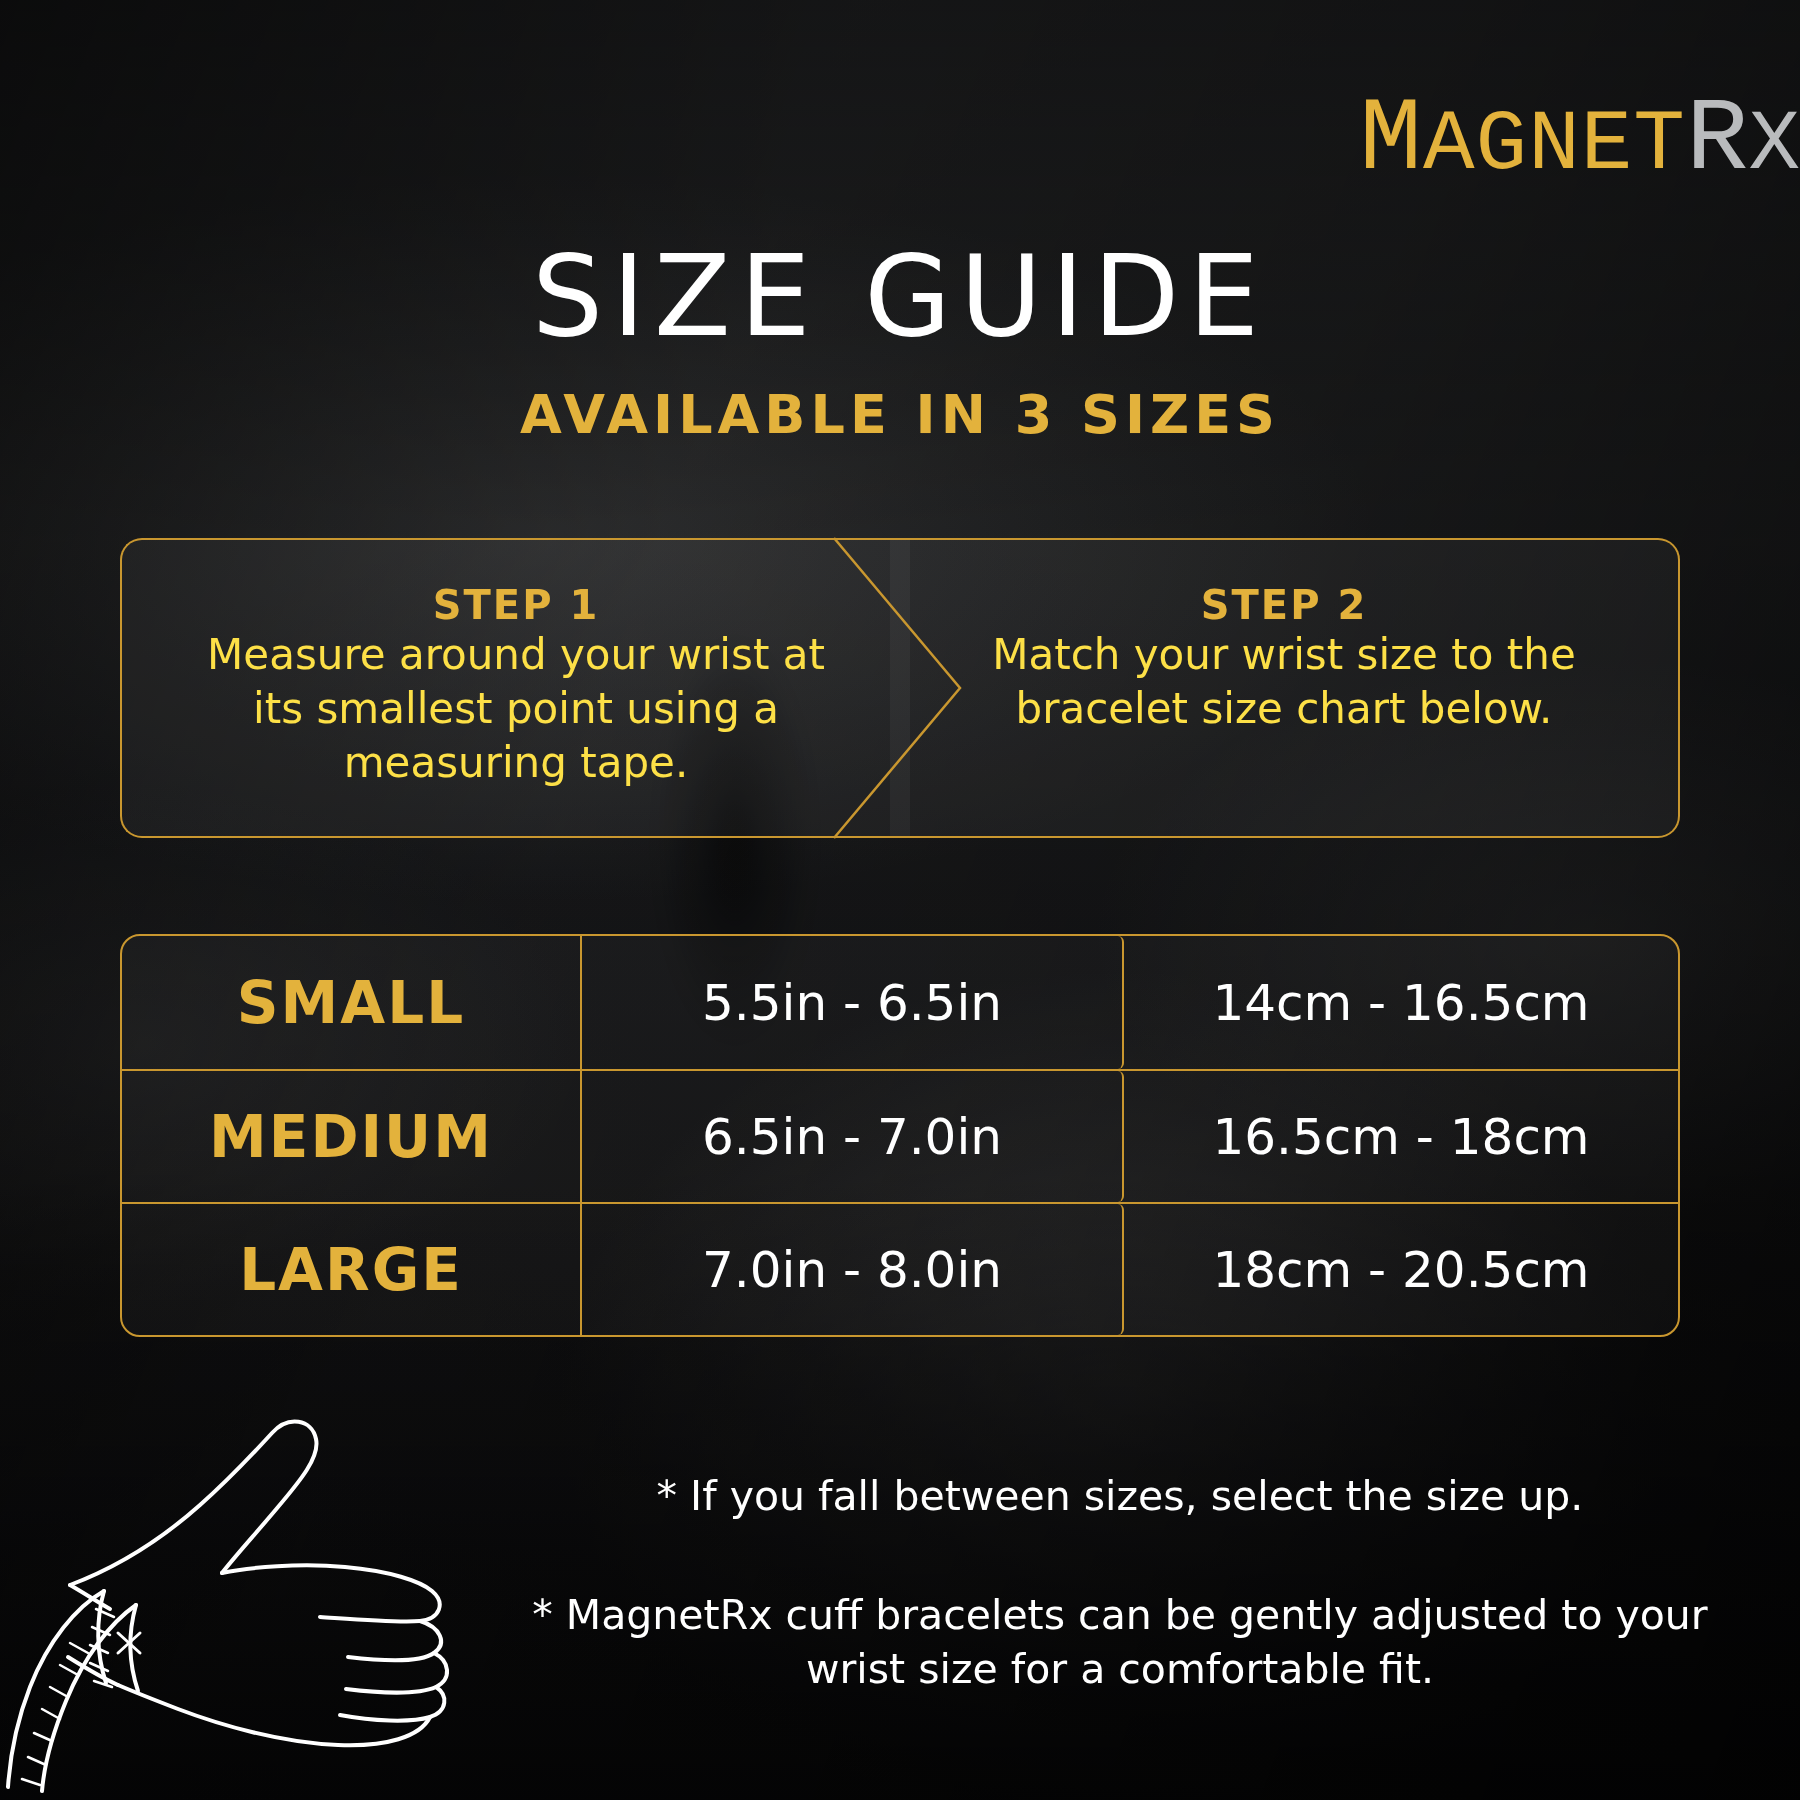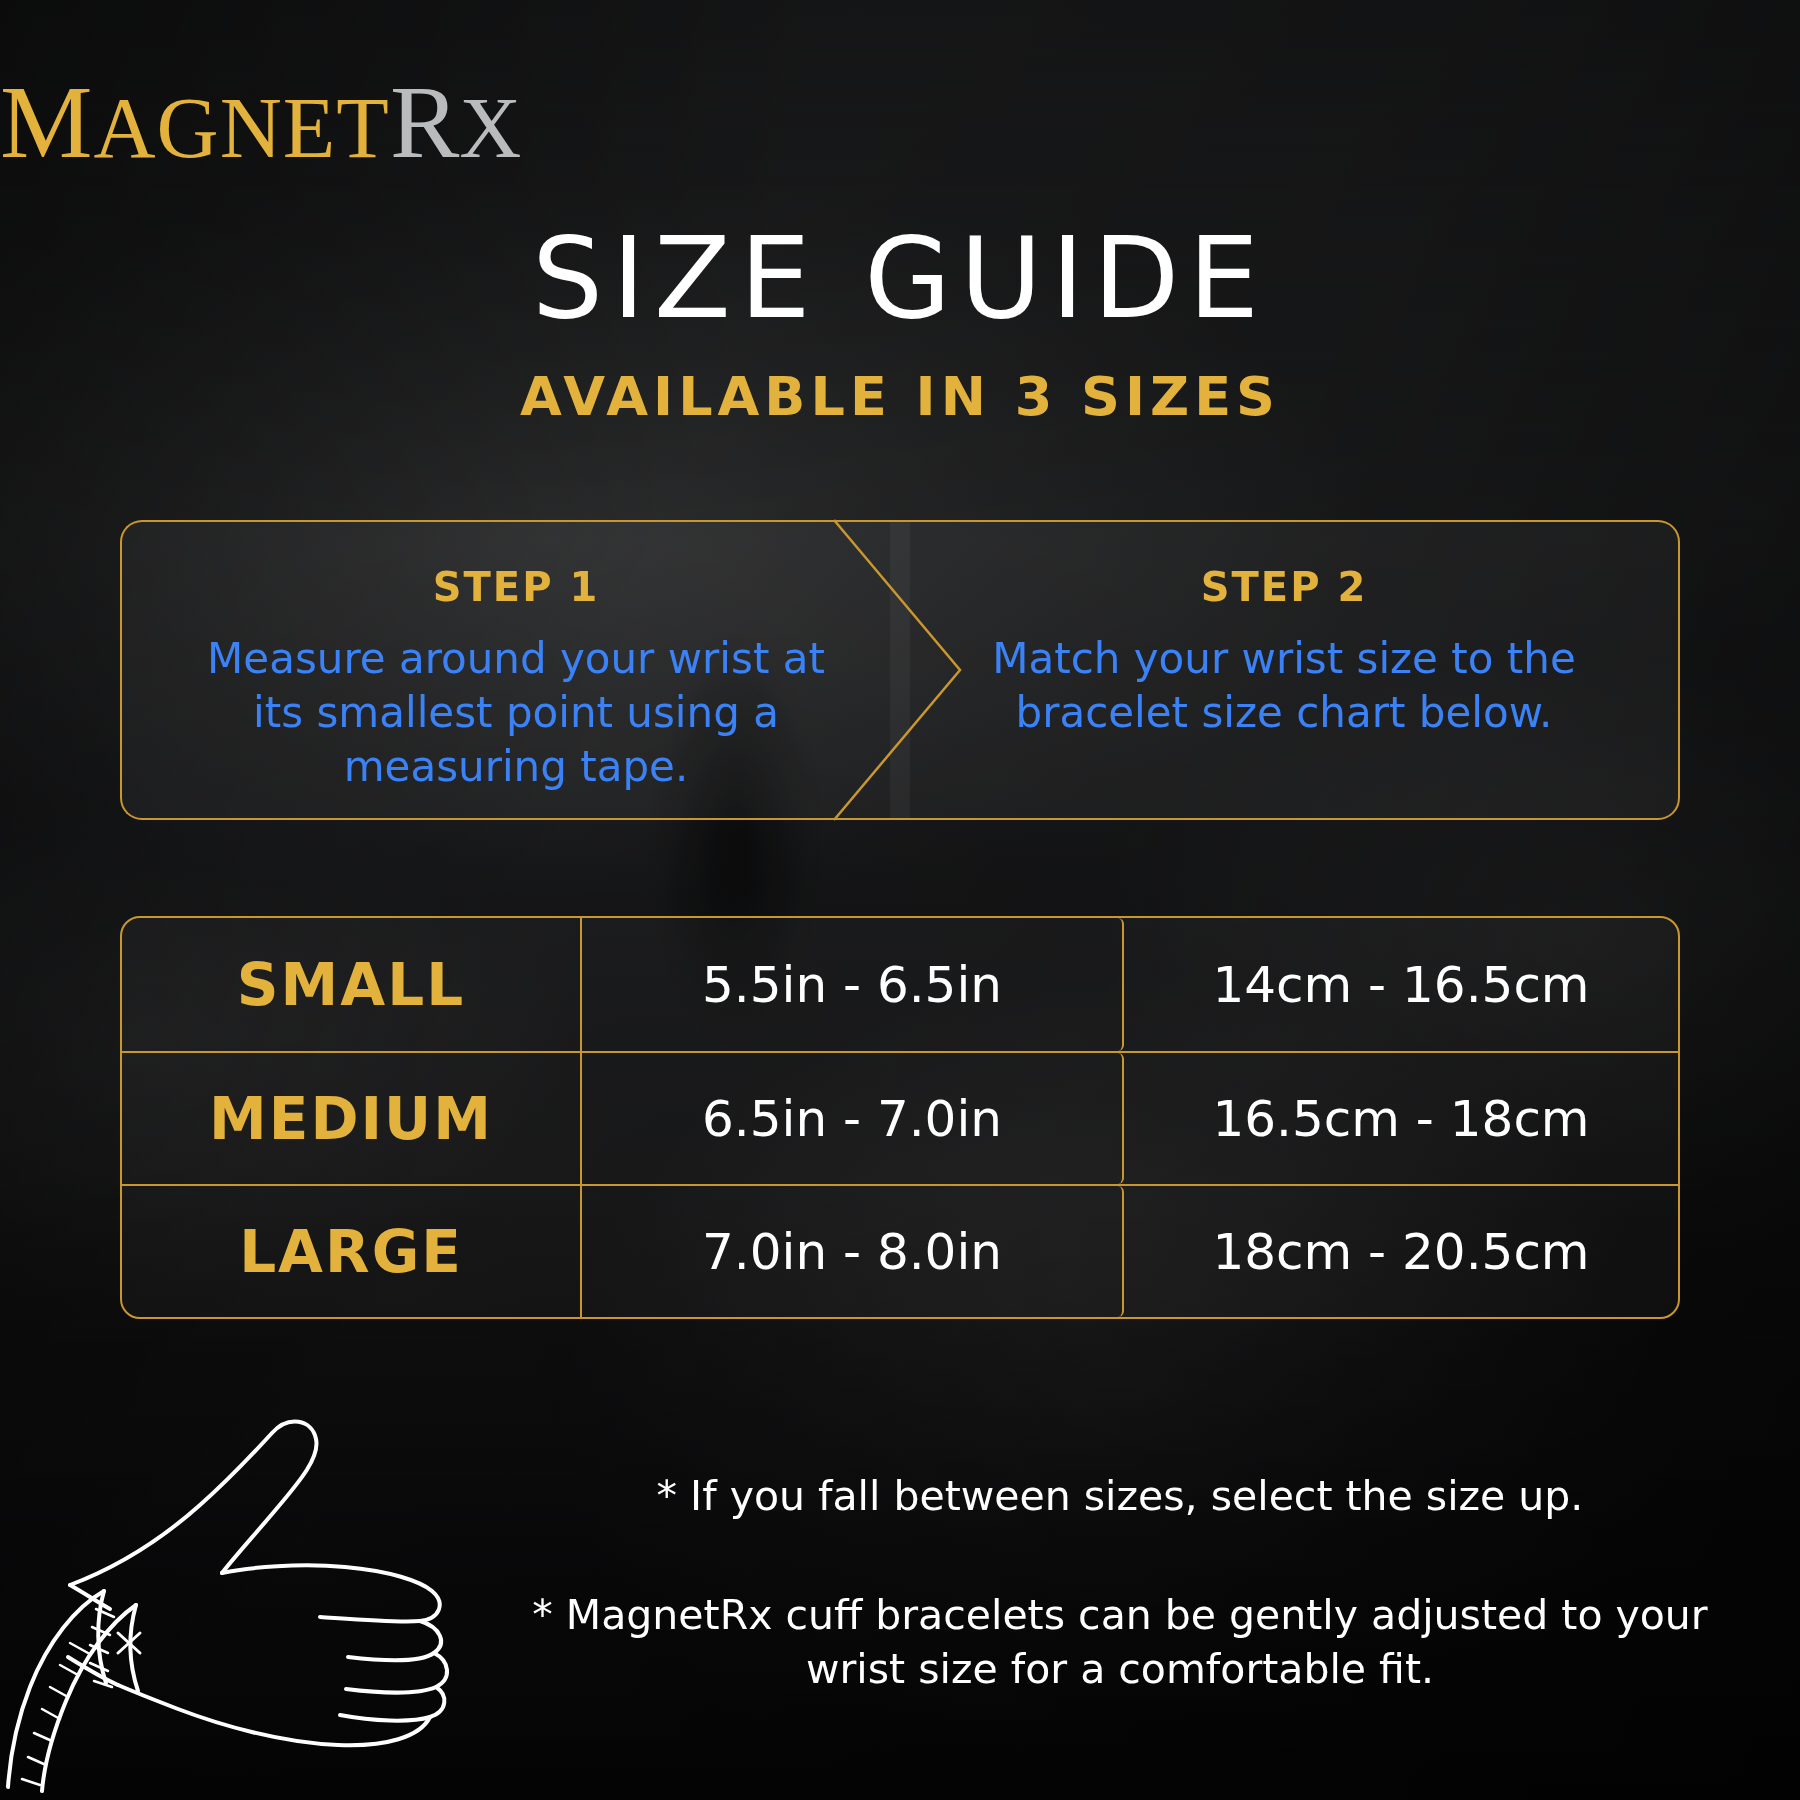--- a/index.html
+++ b/index.html
@@ -51,23 +51,23 @@
 
   
   #content {
     position: relative;
     width: 1800px;
     height: 1800px;
   }
 
   
   .logo {
-    text-align: left;
-    padding-top: 70px;
-    font-family: Liberation Serif, serif;
+    text-align: right;
+    padding-top: 88px;
+    font-family: Liberation Mono, monospace;
     line-height: 1;
     white-space: nowrap;
   }
   .logo .magnet {
     color: #e3b23c;
     font-size: 86px;
     letter-spacing: 1px;
     font-weight: 400;
   }
   .logo .magnet .cap { font-size: 104px; }
@@ -141,23 +141,22 @@
   .step-label {
     font-size: 40px;
     font-weight: bold;
     color: #e3b23c;
     letter-spacing: 2px;
     margin-top: 42px;
   }
   .step-text {
     font-size: 42px;
     line-height: 1.28;
-    margin-top: 22px;
     padding: 0 58px;
-    color: #3b82f6;
+    color: #fde047;
   }
   .step-right .step-text { padding: 0 70px; }
 
   
   .table {
     margin: 96px auto 0;
     width: 1560px;
     border: 2px solid #c9972f;
     border-radius: 20px;
     overflow: hidden;

